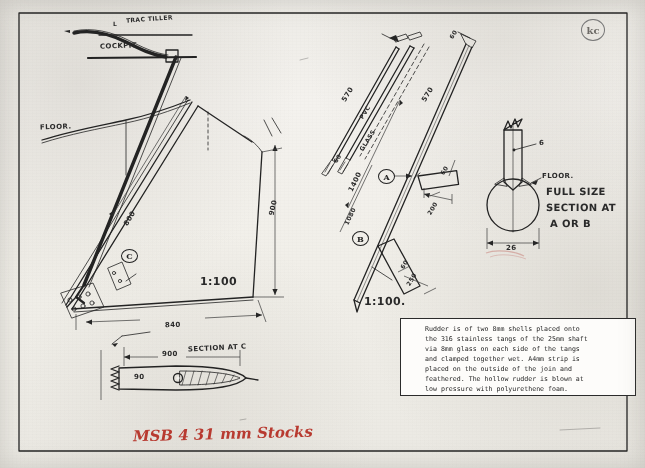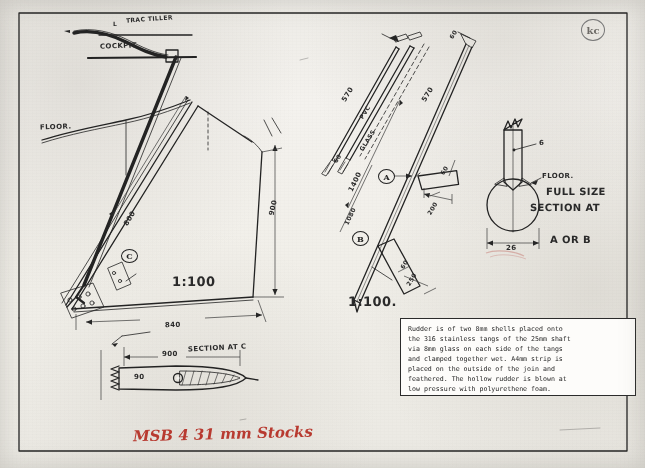--- a/index.html
+++ b/index.html
@@ -54,21 +54,21 @@
     color: #2a2a2a;
     font-family: "DejaVu Sans", sans-serif;
     font-weight: 600;
     letter-spacing: .4px;
     white-space: nowrap;
     line-height: 1;
     text-rendering: geometricPrecision;
   }
   .hand.sm { font-size: 7px; }
   .hand.xs { font-size: 6px; }
-  .hand.md { font-size: 13px; }
+  .hand.md { font-size: 11px; margin-left: 28px; }
   .hand.lg { font-size: 10px; }
 
   .redhand {
     position: absolute;
     color: #b83a30;
     font-family: "DejaVu Serif", serif;
     font-style: italic;
     font-weight: 700;
     white-space: nowrap;
     line-height: 1;
@@ -77,21 +77,21 @@
   
   #note-box {
     position: absolute;
     left: 400px;
     top: 318px;
     width: 236px;
     height: 78px;
     background: #fdfcfa;
     border: 1px solid #2b2b2b;
     box-sizing: border-box;
-    padding: 5px 6px 4px 7px;
+    padding: 5px 6px 4px 24px;
   }
   #note-text {
     font-family: "DejaVu Sans Mono", monospace;
     font-size: 6.6px;
     line-height: 1.52;
     color: #1f1f1f;
     white-space: pre-wrap;
     margin: 0;
   }
 
@@ -410,28 +410,28 @@
   <div class="hand xs rot" style="left:336px; top:160px; transform:rotate(-58deg);">60</div>
 
   <div class="hand sm rot" style="left:351px; top:188px; transform:rotate(-64deg);">1400</div>
   <div class="hand xs rot" style="left:347px; top:222px; transform:rotate(-64deg);">1080</div>
   <div class="circlelabel" style="left:378px; top:169px; width:15px; height:13px; font-size:8px;">A</div>
   <div class="circlelabel" style="left:352px; top:231px; width:15px; height:13px; font-size:8px;">B</div>
   <div class="hand xs rot" style="left:443px; top:172px; transform:rotate(-60deg);">60</div>
   <div class="hand xs rot" style="left:430px; top:212px; transform:rotate(-60deg);">200</div>
   <div class="hand xs rot" style="left:403px; top:266px; transform:rotate(-60deg);">60</div>
   <div class="hand xs rot" style="left:409px; top:283px; transform:rotate(-60deg);">250</div>
-  <div class="hand md" style="left:348px; top:296px;">1:100.</div>
+  <div class="hand md" style="left:336px; top:296px;">1:100.</div>
   <div class="hand xs rot" style="left:452px; top:36px; transform:rotate(-60deg);">60</div>
 
   <div class="hand sm" style="left:539px; top:140px;">6</div>
   <div class="hand sm" style="left:542px; top:173px;">FLOOR.</div>
   <div class="hand lg" style="left:546px; top:188px;">FULL SIZE</div>
-  <div class="hand lg" style="left:530px; top:204px;">SECTION AT</div>
-  <div class="hand lg" style="left:550px; top:236px;">A OR B</div>
+  <div class="hand lg" style="left:546px; top:204px;">SECTION AT</div>
+  <div class="hand lg" style="left:550px; top:220px;">A OR B</div>
   <div class="hand sm" style="left:506px; top:245px;">26</div>
 
   <div id="note-box">
     <p id="note-text">Rudder is of two 8mm shells placed onto
 the 316 stainless tangs of the 25mm shaft
 via 8mm glass on each side of the tangs
 and clamped together wet. A4mm strip is
 placed on the outside of the join and
 feathered. The hollow rudder is blown at
 low pressure with polyurethene foam.</p>

